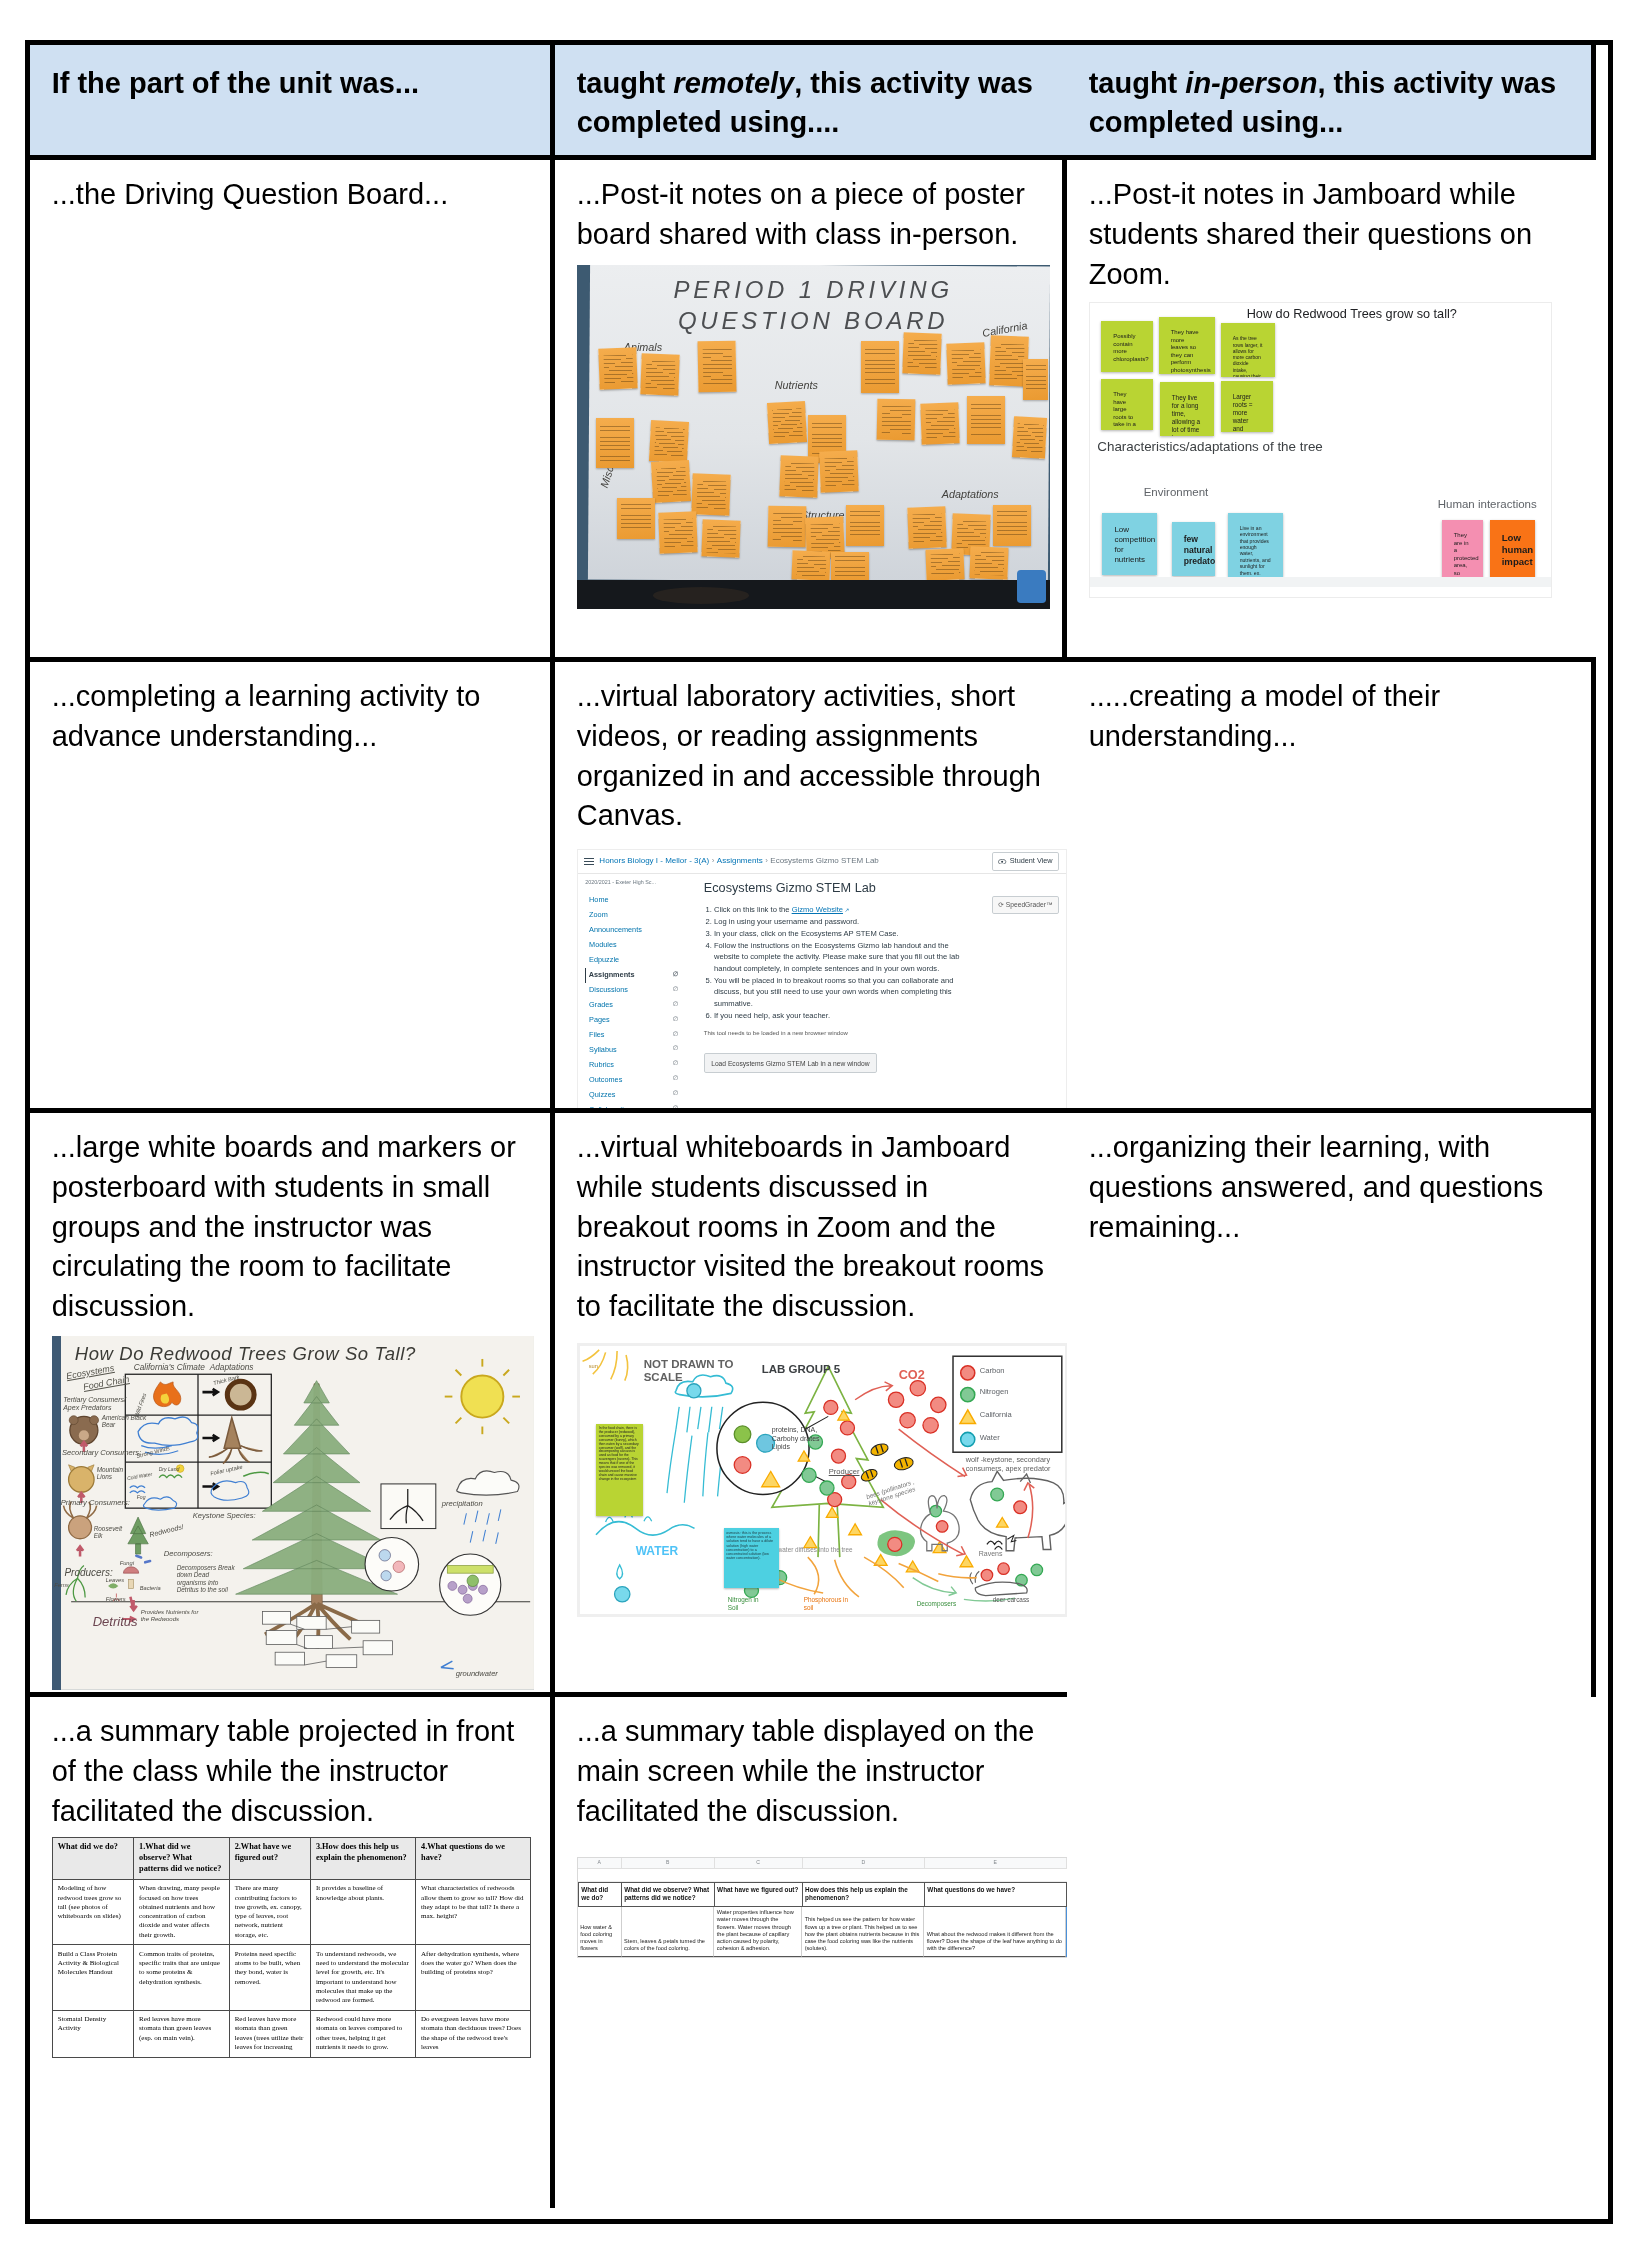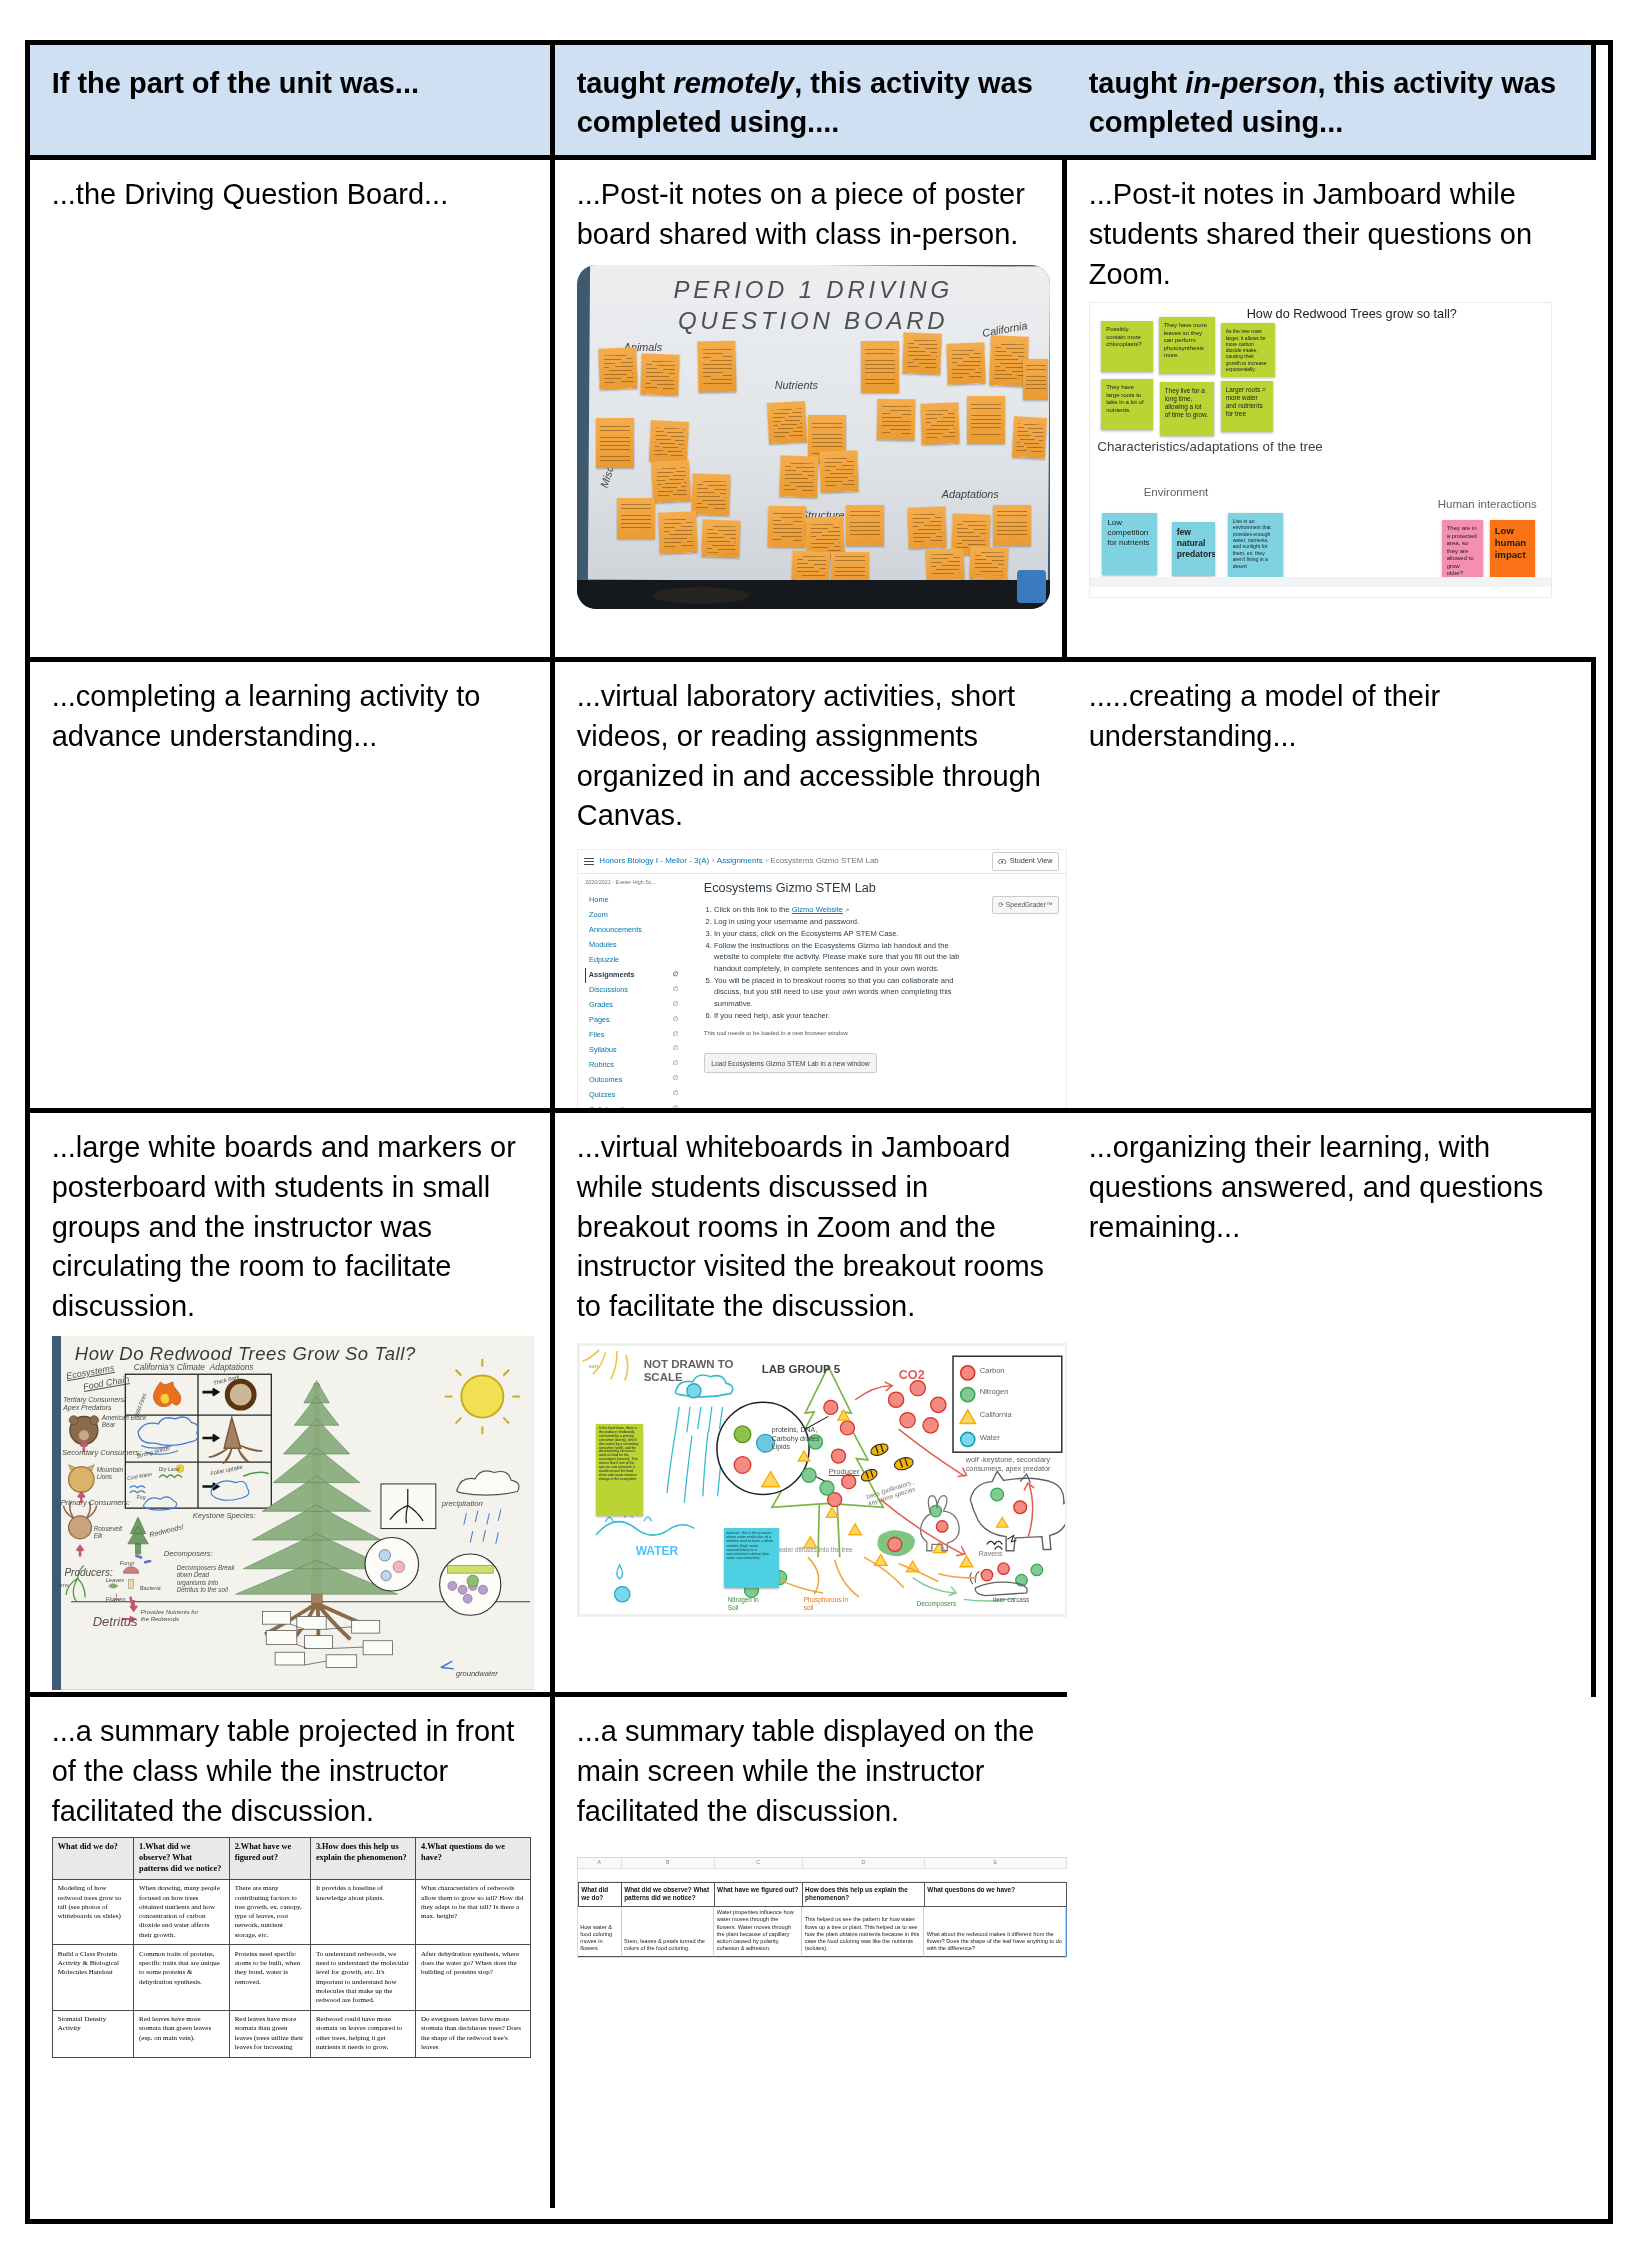--- a/index.html
+++ b/index.html
@@ -7,34 +7,34 @@
   .tbl{position:absolute;left:25px;top:40px;width:1578px;height:2174px;border:5.7px solid #000;
        display:grid;grid-template-columns:525px 512px 529px;grid-template-rows:115px 502px 451px 584px 511px;}
   .c{border-right:5.7px solid #000;border-bottom:5.7px solid #000;padding:15.3px 19px 0 21.7px;font-size:29px;line-height:1.37;overflow:hidden;box-sizing:border-box;}
   .lastcol{border-right:none;}
   .lastrow{border-bottom:none;}
   .hd{background:#cfe0f2;font-weight:bold;font-size:29px;line-height:1.33;padding-top:19px;}
   .hd i{font-style:italic;}
   p{margin:0;}
 
   
-  .dqb{position:relative;width:473px;height:344px;margin-top:10.2px;background:#3d5a71;overflow:hidden;border-radius:19px;}
+  .dqb{position:relative;width:473px;height:344px;margin-top:10.2px;background:#3d5a71;overflow:hidden;}
   .dqb .poster{position:absolute;left:12.7px;top:0;right:0;bottom:28px;background:linear-gradient(180deg,#eceef0 0%,#e2e5e8 55%,#cfd4da 100%);transform:rotate(.4deg);}
   .dqb .floor{position:absolute;left:0;right:0;bottom:0;height:29px;background:#15181c;}
   .dqb .blob{position:absolute;left:76px;bottom:5.1px;width:96px;height:16.6px;border-radius:50%;background:#26221f;}
   .dqb .bin{position:absolute;right:3.8px;bottom:6.4px;width:29px;height:33px;background:#3a7bc0;border-radius:3.8px;}
   .dqt{position:absolute;width:100%;text-align:center;font-style:italic;letter-spacing:3.8px;color:#4c4e51;font-size:24px;}
   .plabel{position:absolute;font-style:italic;font-size:10.8px;color:#43423e;}
   .n{position:absolute;width:38px;height:41px;background:linear-gradient(175deg,#f5ad4d,#ea9a31);box-shadow:0 1.3px 1.9px rgba(0,0,0,.28);}
   .n::after{content:"";position:absolute;left:12%;right:10%;top:16%;bottom:12%;
     background:repeating-linear-gradient(to bottom,rgba(70,45,10,.4) 0 0.8px,transparent 0.8px 3.8px);}
 
   
   .jb1{position:relative;width:461px;height:294px;margin-top:7.6px;background:#fff;border:0.6px solid #ececec;}
-  .jn{position:absolute;padding:5px;box-shadow:0 1.3px 2.5px rgba(0,0,0,.3);color:#1c1c1c;line-height:1.25;overflow:hidden;box-sizing:border-box;}
+  .jn{position:absolute;padding:12px;box-shadow:0 1.3px 2.5px rgba(0,0,0,.3);color:#1c1c1c;line-height:1.25;overflow:hidden;box-sizing:border-box;}
   .jn.g{background:#b9d433;}
   .jn.cy{background:#7fd2e2;}
   .jn.pk{background:#f48fb1;}
   .jn.pk2{background:#f97316;}
   .jlab{position:absolute;color:#3c4043;}
   .jb1 .bar{position:absolute;left:0;right:0;top:274px;height:10.2px;background:#f1f3f4;}
 
   
   .cvs{position:relative;width:488px;height:261px;margin-top:12.7px;border:0.6px solid #ededed;background:#fff;font-family:"Liberation Sans",sans-serif;}
   .ctop{height:23px;border-bottom:0.6px solid #e6e6e6;display:flex;align-items:center;padding:0 6.4px;gap:5.1px;}

